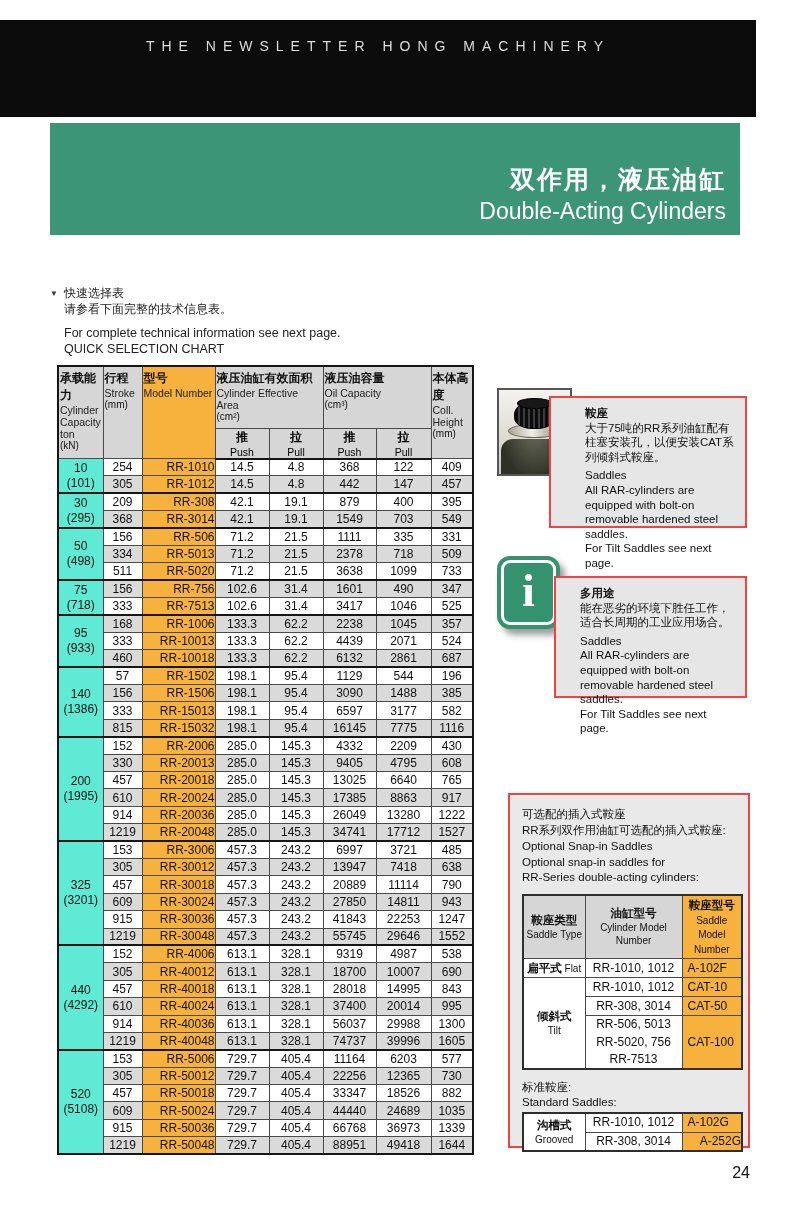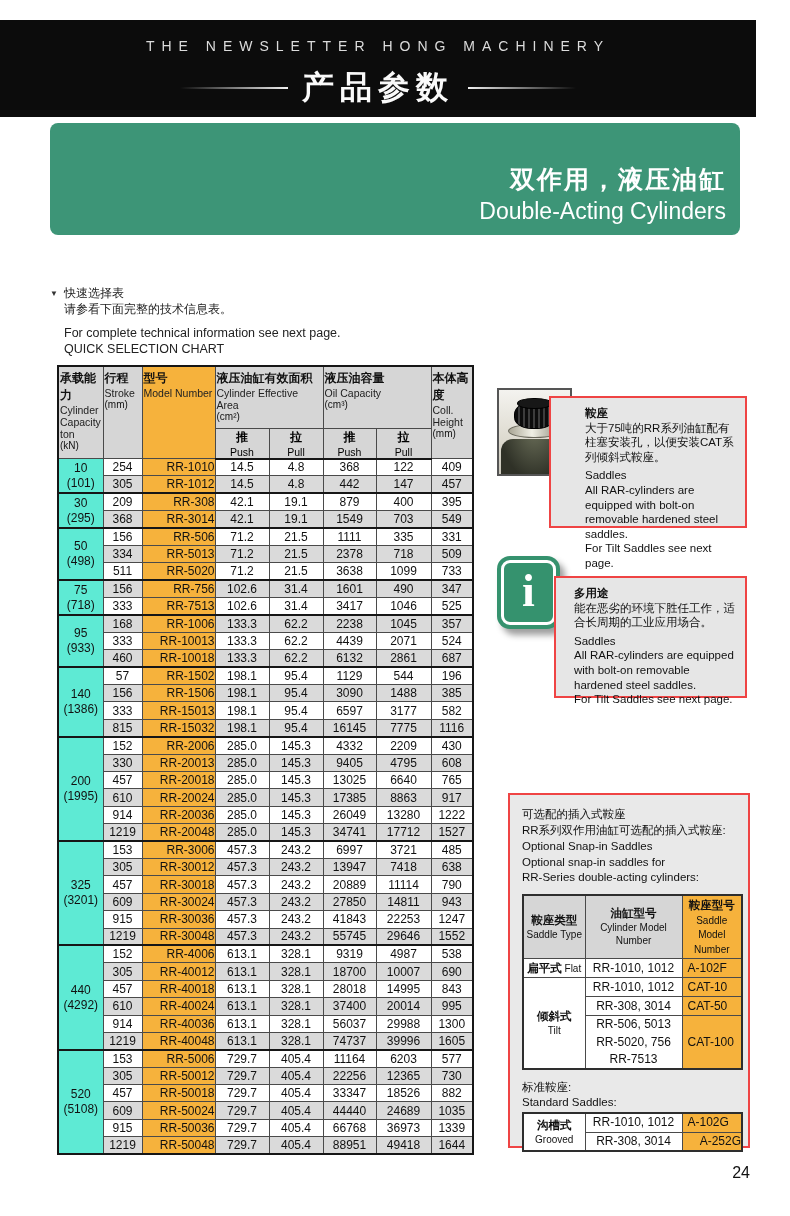--- a/index.html
+++ b/index.html
@@ -10,21 +10,21 @@
   .banner { position:absolute; left:0; top:20px; width:756px; height:97px; background:#0c0c0c; color:#e6e6e6; }
   .banner .kicker { position:absolute; top:18px; width:100%; text-align:center; font-size:14px; letter-spacing:7px; color:#dcdcdc; }
   .banner .title-row { position:absolute; top:46px; width:100%; display:flex; align-items:center; justify-content:center; gap:14px; }
   .banner .rule { height:2px; width:108px; }
   .banner .rule.l { background:linear-gradient(90deg, rgba(255,255,255,0), #f0f0f0); }
   .banner .rule.r { background:linear-gradient(270deg, rgba(255,255,255,0), #f0f0f0); }
   .banner .title { font-size:32px; letter-spacing:6px; font-weight:600; color:#fafafa; }
 
   
   .hero { position:absolute; left:50px; top:123px; width:690px; height:112px; background:#3d9577; color:#fff;
-          display:flex; flex-direction:column; justify-content:flex-end; align-items:flex-end; padding:0 14px 10px 0;border-radius:8px; }
+          display:flex; flex-direction:column; justify-content:flex-end; align-items:flex-end; padding:0 14px 10px 0; }
   .hero .zh { font-size:25px; font-weight:700; letter-spacing:2px; }
   .hero .en { font-size:23px; font-weight:400; margin-top:2px; }
 
   
   .intro { position:absolute; left:50px; top:286px; font-size:12px; color:#222; line-height:1.32; }
   .intro .b { display:flex; gap:6px; align-items:flex-start; }
   .intro .tri { font-size:8px; margin-top:3px; color:#333; }
   .intro .indent { margin-left:14px; }
   .intro .en-block { margin-top:7px; margin-left:14px; font-size:12.5px; }
 
@@ -45,21 +45,21 @@
   .sub .en { font-size:10.5px; display:block; }
   .main-table tbody td { height:17.4px; font-size:12px; text-align:center; color:#111; background:#fff; }
   .main-table tbody td.g { background:#dadada; }
   .main-table tbody td.model { background:#f6b23c; text-align:right; padding-left:7px; font-size:12px; }
   .main-table tbody td.cap { background:#5eead4; font-size:12px; line-height:1.25; }
   .main-table tbody tr.group-start td { border-top:2px solid #161616; }
 
   
   .panel { position:absolute; background:#e6e6e6; border:2px solid #ef4444; }
   .panel-saddles { left:549px; top:396px; width:198px; height:132px; padding:8px 8px 6px 34px; }
-  .panel-info    { left:554px; top:576px; width:193px; height:122px; padding:8px 8px 6px 18px; }
+  .panel-info    { left:554px; top:576px; width:193px; height:122px; padding:8px 8px 6px 24px; }
   .ptext { font-size:11.5px; line-height:1.27; color:#111; }
   .ptext .zh-t { font-weight:700; }
   .ptext .gap { height:4px; }
 
   
   .photo { position:absolute; left:497px; top:388px; width:75px; height:88px; border:2px solid #555;
            background:linear-gradient(180deg,#f4f3ef 0%,#dddacf 60%,#c9c6ba 100%); overflow:hidden; }
   .photo .body { position:absolute; bottom:-4px; left:2px; right:2px; height:46%; border-radius:12px 12px 0 0;
                  background:radial-gradient(ellipse at 50% -30%, #6c705a, #2f3127 72%); }
   .photo .ring { position:absolute; top:40%; left:13%; width:74%; height:17%; border-radius:50%;
@@ -91,25 +91,20 @@
 
   .page-num { position:absolute; right:40px; top:1164px; font-size:16px; color:#111; }
 </style>
 </head>
 <body>
 
 <div class="page">
 
   <div class="banner">
     <div class="kicker">THE NEWSLETTER HONG MACHINERY</div>
-    <div class="title-row">
-      <div class="rule l"></div>
-      <div class="title">产品参数</div>
-      <div class="rule r"></div>
-    </div>
   </div>
 
   <div class="hero">
     <div class="zh">双作用，液压油缸</div>
     <div class="en">Double-Acting Cylinders</div>
   </div>
 
   <div class="intro">
     <div class="b">
       <span class="tri">▼</span>

